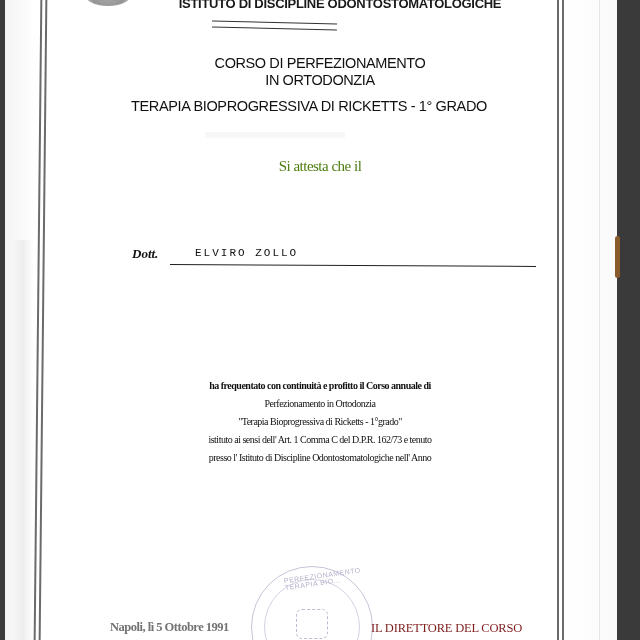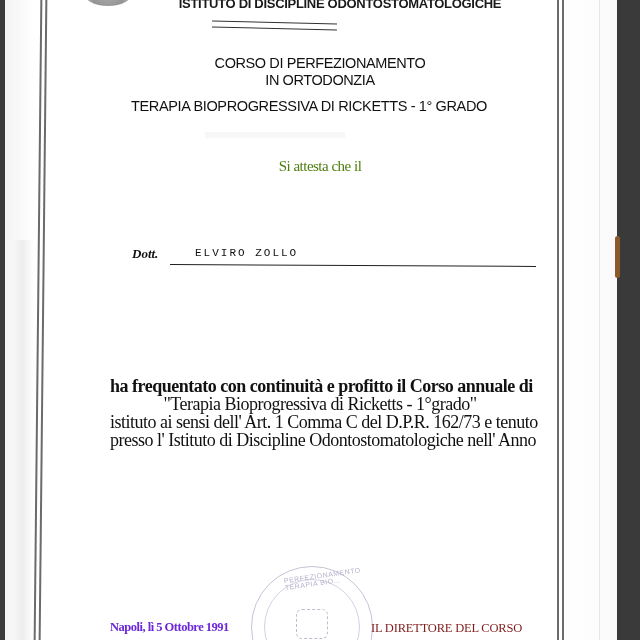--- a/index.html
+++ b/index.html
@@ -78,27 +78,27 @@
   .name-row .name {
     position: absolute; left: 63px; top: 1px; font-family: "Liberation Mono", monospace;
     font-size: 11px; letter-spacing: 2px; color: #111;
   }
   .name-row .underline {
     position: absolute; left: 38px; top: 19px; width: 366px; height: 0;
     border-top: 1.5px solid #222; transform: rotate(0.3deg);
   }
   .body-text {
     position: absolute; left: 110px; width: 420px; top: 377px; text-align: center;
-    font-size: 18px; line-height: 18px; color: #111; letter-spacing: -0.5px;
+    font-size: 10px; line-height: 18px; color: #111; letter-spacing: -0.5px;
   }
   .body-text .line { display: block; white-space: nowrap; }
   .body-text .b { font-weight: bold; }
   .footer-left {
     position: absolute; left: 110px; top: 620px; font-size: 12.5px; font-weight: bold;
-    color: #6d28d9; letter-spacing: -0.5px;
+    color: #737373; letter-spacing: -0.5px;
   }
   .footer-right {
     position: absolute; left: 371px; top: 621px; font-size: 12.5px; color: #7f1d1d;
     letter-spacing: -0.2px;
   }
   .stamp {
     position: absolute; left: 251px; top: 566px; width: 120px; height: 120px;
     border-radius: 50%; border: 1.5px solid #9a8fb5; opacity: 0.55;
   }
   .stamp .inner {
@@ -141,20 +141,21 @@
 <div class="attest">Si attesta che il</div>
 
 <div class="name-row">
   <span class="doct">Dott.</span>
   <span class="name">ELVIRO  ZOLLO</span>
   <div class="underline"></div>
 </div>
 
 <div class="body-text">
   <span class="line b">ha frequentato con continuità e profitto il Corso annuale di</span>
+  <span class="line">Perfezionamento in Ortodonzia</span>
   <span class="line">"Terapia Bioprogressiva di Ricketts - 1°grado"</span>
   <span class="line">istituto ai sensi dell' Art. 1 Comma C del D.P.R. 162/73 e tenuto</span>
   <span class="line">presso l' Istituto di Discipline Odontostomatologiche nell' Anno</span>
 </div>
 
 <div class="stamp">
   <div class="inner"></div>
   <div class="stamp-text">PERFEZIONAMENTO TERAPIA BIO...</div>
   <div class="emblem"></div>
 </div>

